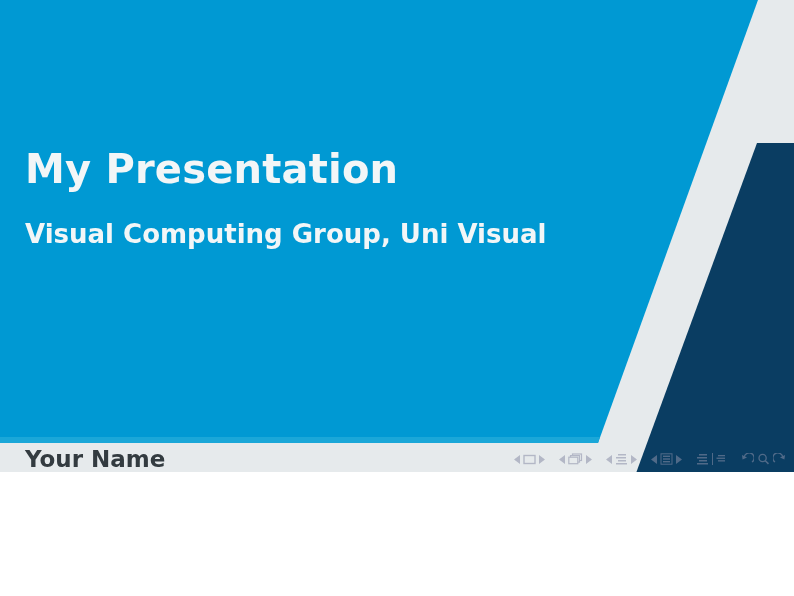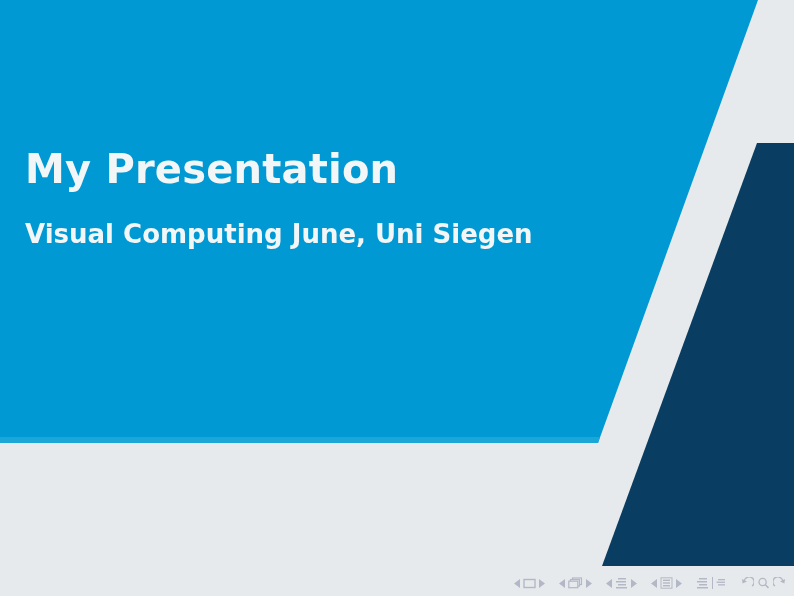--- a/index.html
+++ b/index.html
@@ -8,21 +8,21 @@
     padding: 0;
     background: #ffffff;
   }
   body {
     font-family: "DejaVu Sans", "Liberation Sans", sans-serif;
   }
 
   #slide {
     position: relative;
     width: 794px;
-    height: 596px;
+    height: 472px;
     overflow: hidden;
     background: #3b82f6;
   }
 
   
   #bg-shapes {
     position: absolute;
     left: 0;
     top: 0;
     width: 794px;
@@ -102,24 +102,25 @@
 
     <polygon points="0,0 758,0 598,443 0,443" fill="#0099d3"></polygon>
 
     <polygon points="0,437 600,437 598,443 0,443" fill="#1aa7d8"></polygon>
 
     <polygon points="757,143 794,143 794,566 602,566" fill="#0a3d62"></polygon>
   </svg>
 
   <div id="title-block">
     <div id="slide-title">My Presentation</div>
-    <div id="slide-subtitle">Visual Computing June, Uni Siegen</div>
+    <div id="slide-subtitle">Visual Computing Group, Uni Visual</div>
   </div>
 
   <div id="meta-block">
+    <div id="author-line" class="meta-line">Your Name</div>
   </div>
 
   <div id="nav-bar">
 
     <div class="nav-group">
       <svg class="nav-arrow" width="7" height="9" viewBox="0 0 7 9">
         <polygon points="6,0 6,9 0,4.5" fill="#8a8fa8"></polygon>
       </svg>
       <svg class="nav-glyph" width="13" height="11" viewBox="0 0 13 11">
         <rect x="1" y="1.5" width="11" height="8" fill="none" stroke="#8a8fa8" stroke-width="1.4"></rect>

